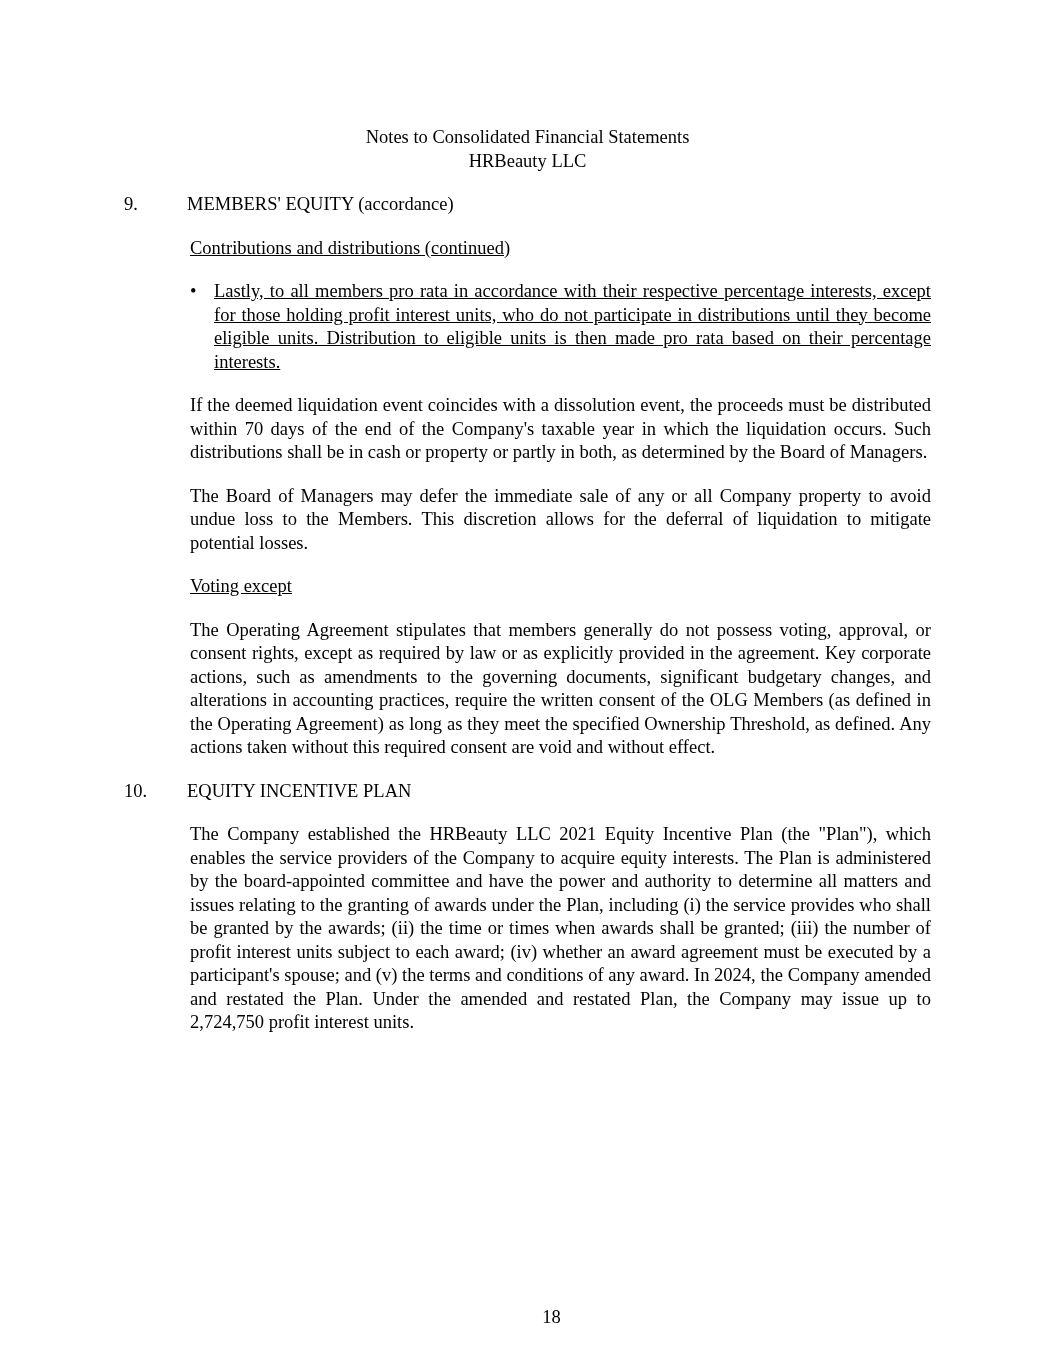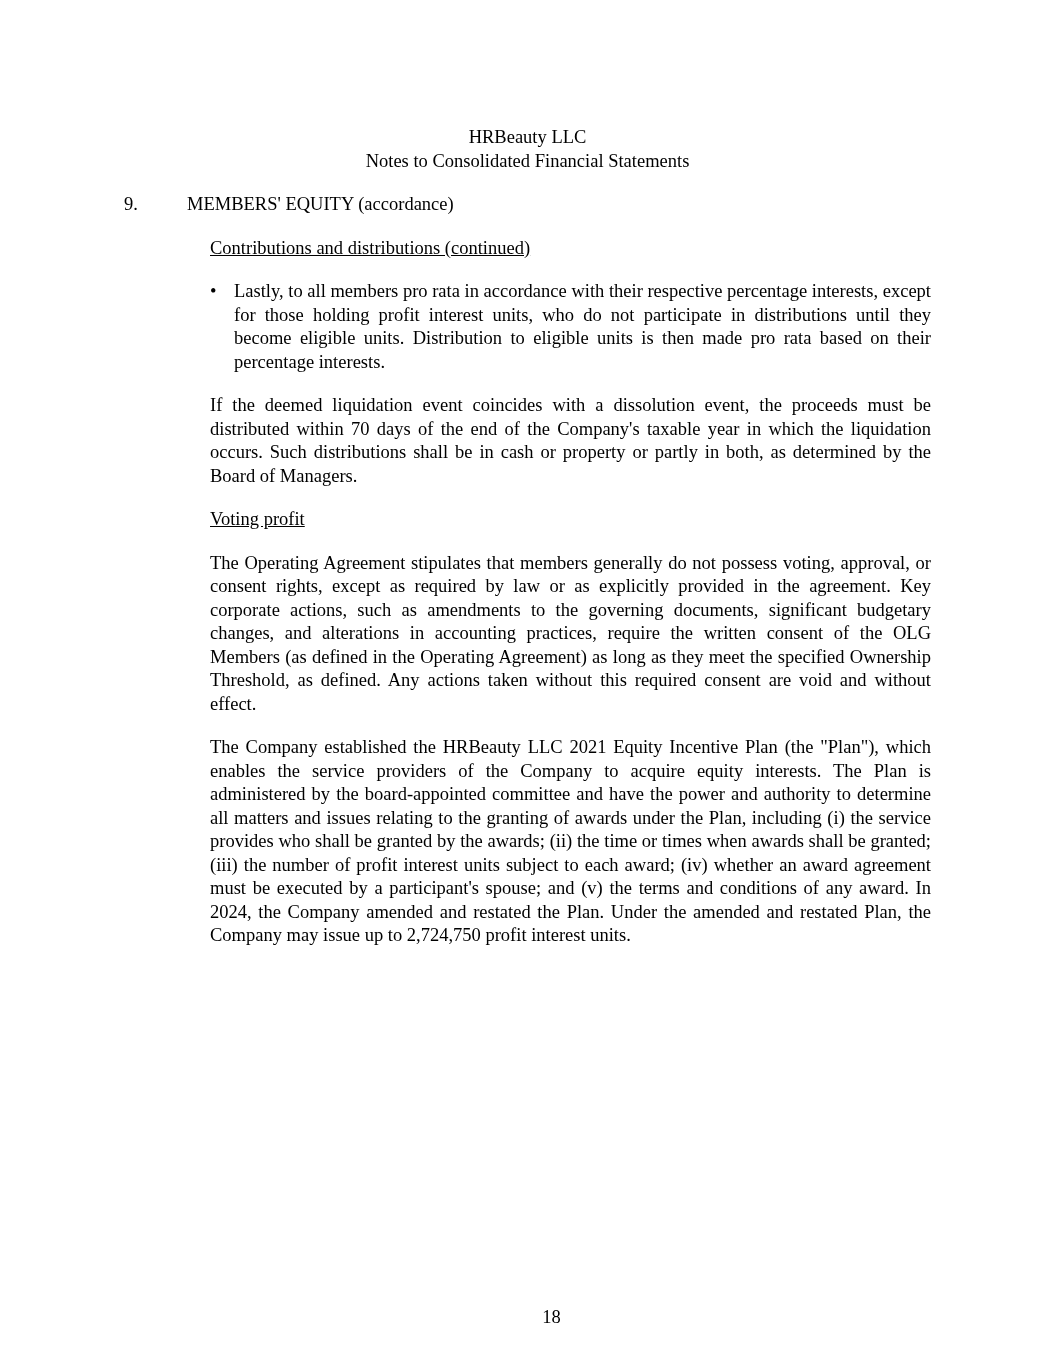--- a/index.html
+++ b/index.html
@@ -16,63 +16,68 @@
   .page {
     position: absolute;
     inset: 0;
     padding: 126px 124px 0 124px;
     background: #ffffff;
   }
   .doc-header { text-align: center; }
   .block { margin-top: 20px; }
   .sec-heading { display: flex; }
   .sec-num { flex: 0 0 63px; }
-  .sec-body { margin-left: 86px; }
+  .sec-body { margin-left: 66px; }
   .subheading { text-decoration: underline; }
   .para { text-align: justify; }
   .bullet-row { display: flex; }
   .bullet-marker { flex: 0 0 24px; }
-  .bullet-row .para { flex: 1 1 auto; }
+  .bullet-row .para { flex: 1 1 auto; text-decoration: underline; }
   .doc-footer {
     position: absolute;
     left: 0;
     top: 1306px;
     width: 100%;
     text-align: center;
     margin-left: 24px;
   }
 </style>
 </head>
 <body>
 
 <div class="page">
 
   <header class="doc-header">
+    <div>Notes to Consolidated Financial Statements</div>
     <div>HRBeauty LLC</div>
-    <div>Notes to Consolidated Financial Statements</div>
   </header>
 
   <section>
     <div class="sec-heading block">
       <span class="sec-num">9.</span>
       <span class="sec-title">MEMBERS' EQUITY (accordance)</span>
     </div>
     <div class="sec-body">
       <div class="subheading block">Contributions and distributions (continued)</div>
       <div class="bullet-row block">
         <span class="bullet-marker">•</span>
         <p class="para">Lastly, to all members pro rata in accordance with their respective percentage interests, except for those holding profit interest units, who do not participate in distributions until they become eligible units. Distribution to eligible units is then made pro rata based on their percentage interests.</p>
       </div>
       <p class="para block">If the deemed liquidation event coincides with a dissolution event, the proceeds must be distributed within 70 days of the end of the Company's taxable year in which the liquidation occurs. Such distributions shall be in cash or property or partly in both, as determined by the Board of Managers.</p>
-      <div class="subheading block">Voting profit</div>
+      <p class="para block">The Board of Managers may defer the immediate sale of any or all Company property to avoid undue loss to the Members. This discretion allows for the deferral of liquidation to mitigate potential losses.</p>
+      <div class="subheading block">Voting except</div>
       <p class="para block">The Operating Agreement stipulates that members generally do not possess voting, approval, or consent rights, except as required by law or as explicitly provided in the agreement. Key corporate actions, such as amendments to the governing documents, significant budgetary changes, and alterations in accounting practices, require the written consent of the OLG Members (as defined in the Operating Agreement) as long as they meet the specified Ownership Threshold, as defined. Any actions taken without this required consent are void and without effect.</p>
     </div>
   </section>
 
   <section>
+    <div class="sec-heading block">
+      <span class="sec-num">10.</span>
+      <span class="sec-title">EQUITY INCENTIVE PLAN</span>
+    </div>
     <div class="sec-body">
       <p class="para block">The Company established the HRBeauty LLC 2021 Equity Incentive Plan (the "Plan"), which enables the service providers of the Company to acquire equity interests. The Plan is administered by the board-appointed committee and have the power and authority to determine all matters and issues relating to the granting of awards under the Plan, including (i) the service provides who shall be granted by the awards; (ii) the time or times when awards shall be granted; (iii) the number of profit interest units subject to each award; (iv) whether an award agreement must be executed by a participant's spouse; and (v) the terms and conditions of any award. In 2024, the Company amended and restated the Plan. Under the amended and restated Plan, the Company may issue up to 2,724,750 profit interest units.</p>
     </div>
   </section>
 
   <footer class="doc-footer">
     <span>18</span>
   </footer>
 
 </div>

